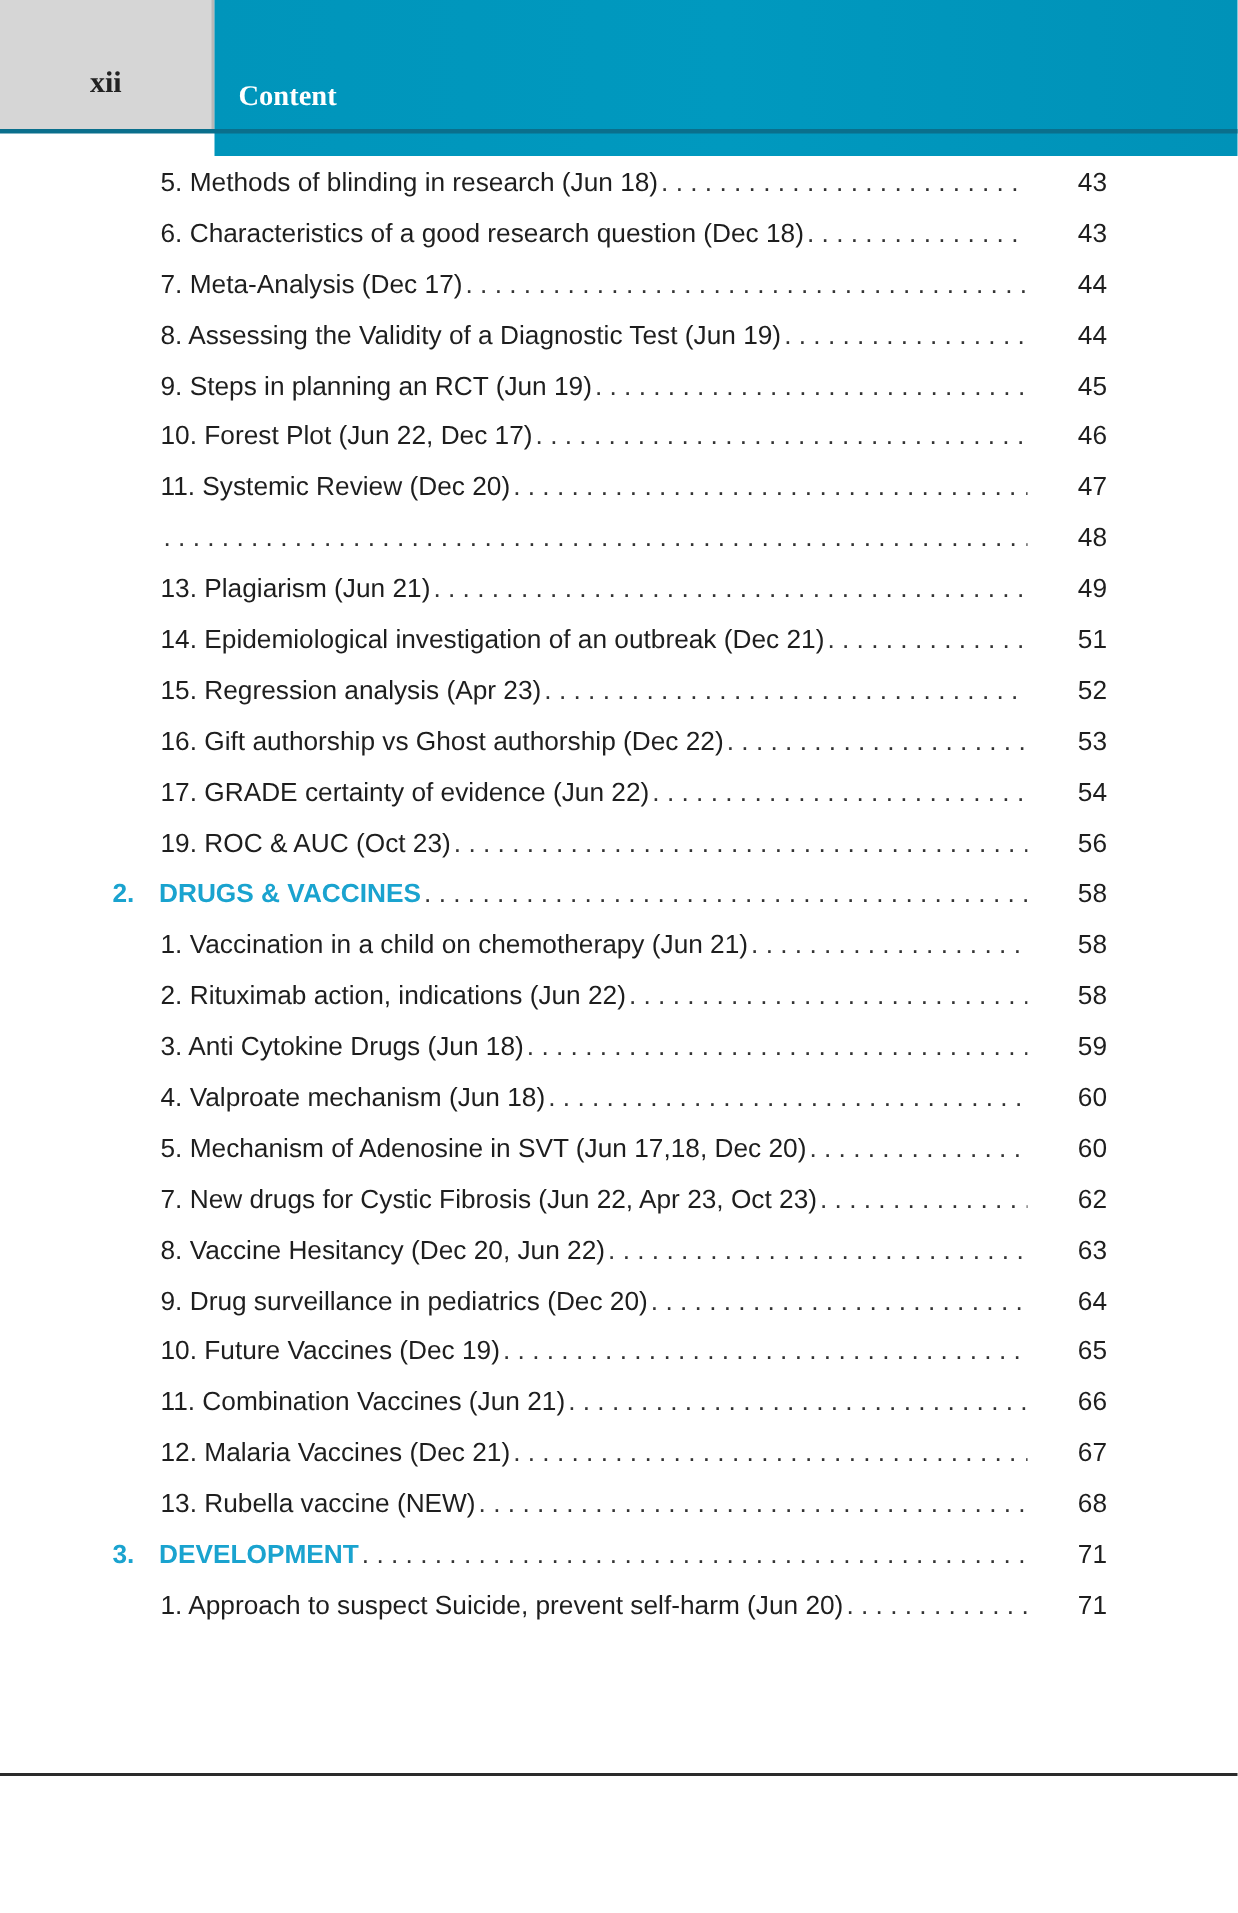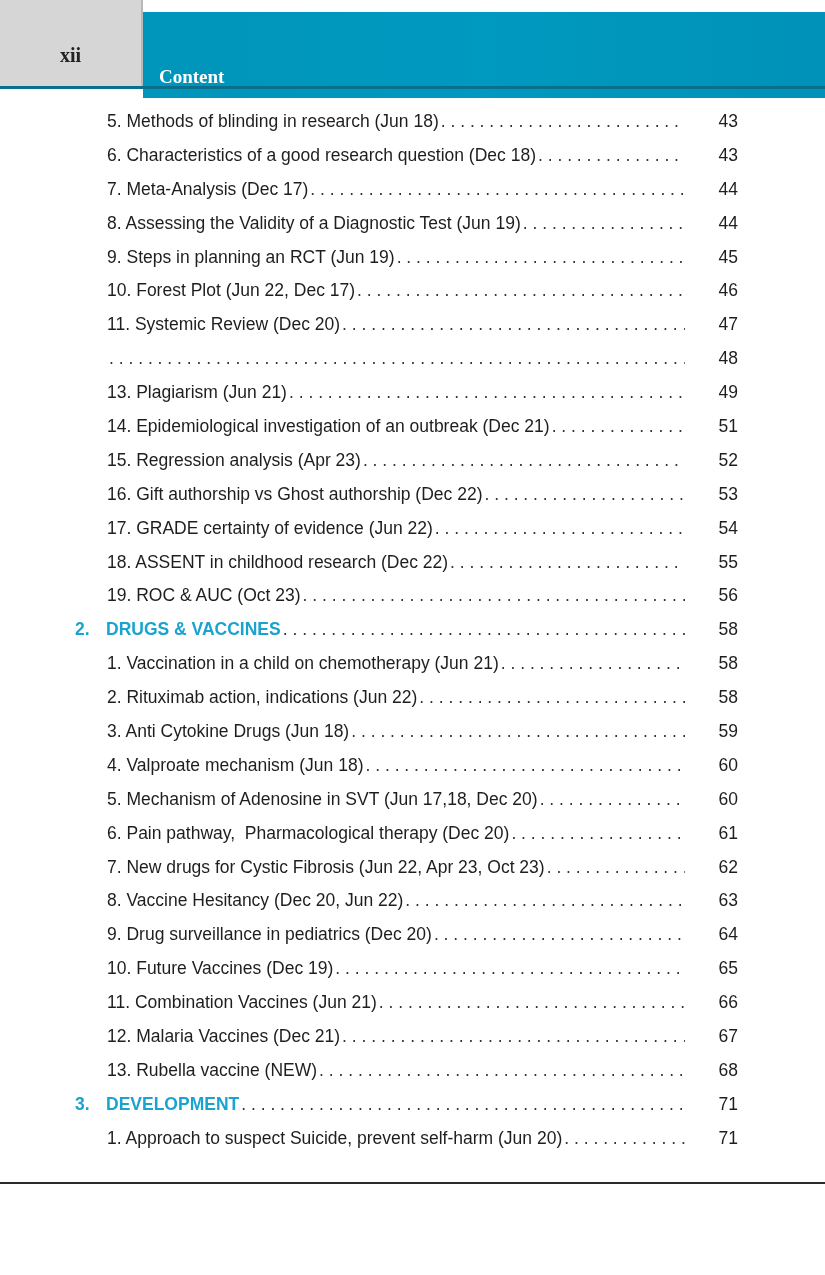--- a/index.html
+++ b/index.html
@@ -3,21 +3,21 @@
 <meta charset="utf-8">
 <style>
   html, body { margin: 0; padding: 0; background: #ffffff; }
   body { width: 825px; height: 1275px; position: relative; overflow: hidden;
          font-family: "Liberation Sans", "DejaVu Sans", sans-serif; color: #1e1e1e; }
   .header { position: absolute; left: 0; top: 0; width: 825px; height: 89px; font-family: Liberation Serif, serif; }
   .page-num-box { position: absolute; left: 0; top: 0; width: 141px; height: 86px;
                   background: #d6d6d6; border-right: 2px solid #b8b8b8; }
   .page-num { position: absolute; left: 0; width: 141px; top: 44px; text-align: center;
               font-weight: bold; font-size: 20px; color: #222; }
-  .title-bar { position: absolute; left: 143px; top: 12px; right: 0; height: 86px;
+  .title-bar { position: absolute; left: 143px; top: 0; right: 0; height: 104px;
                background: linear-gradient(90deg, #0095bb 0%, #0099bf 50%, #0092b8 100%); }
   .title { position: absolute; left: 16px; top: 54px; font-weight: bold; font-size: 19px; color: #ffffff; }
   .header-rule { position: absolute; left: 0; top: 86px; width: 825px; height: 3px; background: #0a6f8c; }
 
   .toc { position: absolute; left: 0; top: 104px; width: 825px; }
   .row { position: relative; height: 33.9px; display: flex; align-items: center;
          font-size: 17.5px; line-height: 20px; }
   .row .entry { display: flex; align-items: baseline; position: absolute; left: 107px; width: 631px; }
   .row.section .entry { left: 75px; width: 663px; }
   .label { white-space: nowrap; }
@@ -129,27 +129,20 @@
     </div>
   <div class="row">
       <div class="entry">
         <span class="label">17. GRADE certainty of evidence (Jun 22)</span>
         <span class="leader"></span>
         <span class="page">54</span>
       </div>
     </div>
   <div class="row">
       <div class="entry">
-        <span class="label">18. ASSENT in childhood research (Dec 22)</span>
-        <span class="leader"></span>
-        <span class="page">55</span>
-      </div>
-    </div>
-  <div class="row">
-      <div class="entry">
         <span class="label">19. ROC &amp; AUC (Oct 23)</span>
         <span class="leader"></span>
         <span class="page">56</span>
       </div>
     </div>
   <div class="row section">
       <div class="entry">
         <span class="num">2.</span>
         <span class="label">DRUGS &amp; VACCINES</span>
         <span class="leader"></span>
@@ -186,27 +179,20 @@
     </div>
   <div class="row">
       <div class="entry">
         <span class="label">5. Mechanism of Adenosine in SVT (Jun 17,18, Dec 20)</span>
         <span class="leader"></span>
         <span class="page">60</span>
       </div>
     </div>
   <div class="row">
       <div class="entry">
-        <span class="label" style="white-space:pre">6. Pain pathway,  Pharmacological therapy (Dec 20)</span>
-        <span class="leader"></span>
-        <span class="page">61</span>
-      </div>
-    </div>
-  <div class="row">
-      <div class="entry">
         <span class="label">7. New drugs for Cystic Fibrosis (Jun 22, Apr 23, Oct 23)</span>
         <span class="leader"></span>
         <span class="page">62</span>
       </div>
     </div>
   <div class="row">
       <div class="entry">
         <span class="label">8. Vaccine Hesitancy (Dec 20, Jun 22)</span>
         <span class="leader"></span>
         <span class="page">63</span>

